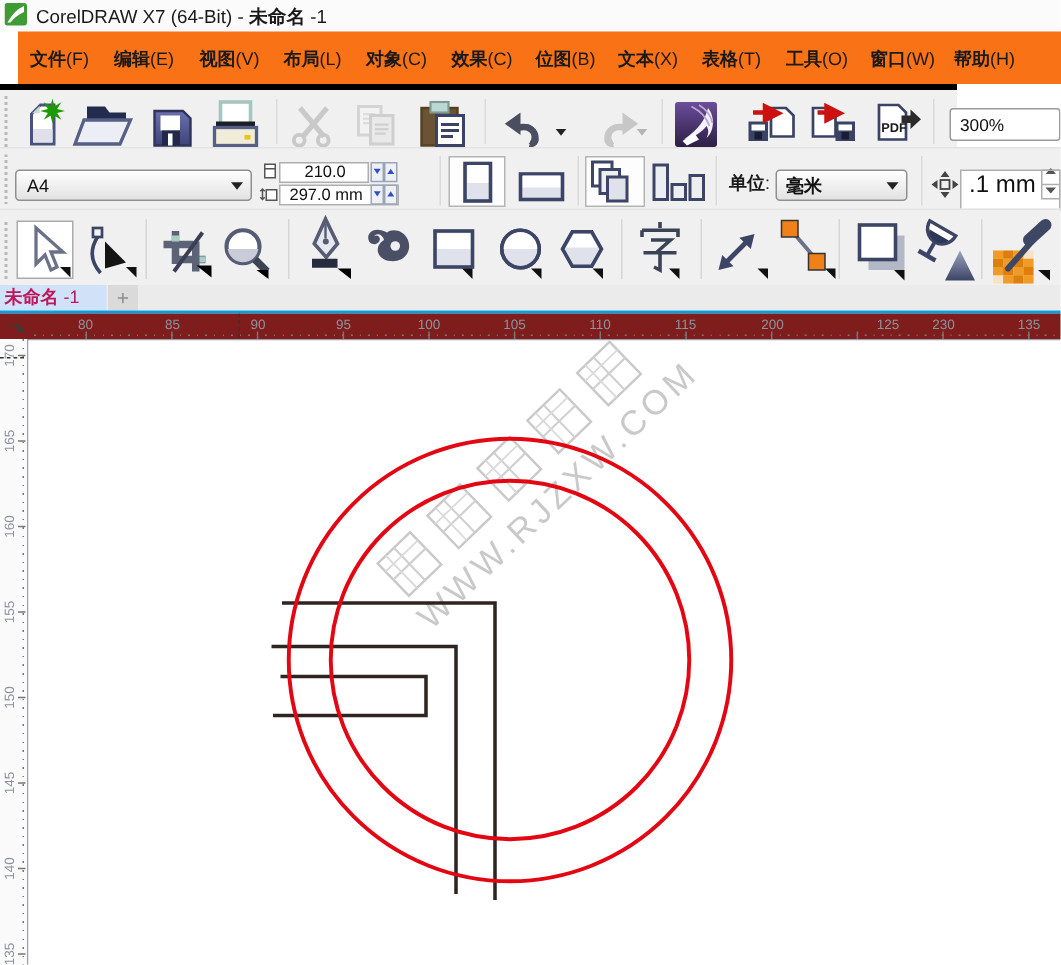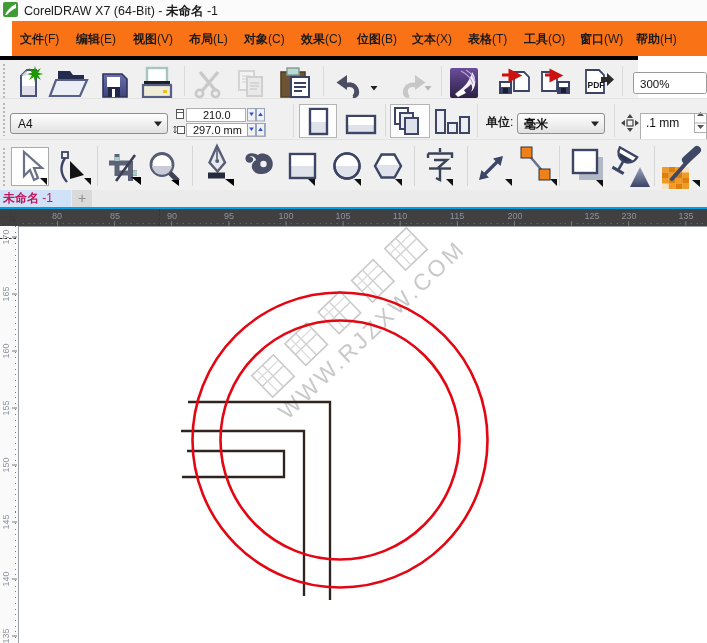--- a/index.html
+++ b/index.html
@@ -6,21 +6,21 @@
 #titlebar .t{position:absolute;left:24px;top:3px;font-size:12.5px;color:#1a1a1a}
 #menubar{position:absolute;left:12px;top:21px;width:707px;height:35px;background:#f97316}
 .mi{position:absolute;top:10px;font-size:12px;color:#1a1a1a;white-space:nowrap}
 #stdbar{position:absolute;left:0;top:56px;width:638px;height:42px;background:#f0f0f0;border-top:4px solid #000000}
 #propbar{position:absolute;left:0;top:98px;width:707px;height:41px;background:#f0f0f0;border-top:1px solid #e3e3e3}
 #toolbox{position:absolute;left:0;top:139px;width:707px;height:52px;background:#f0f0f0;border-top:1px solid #e3e3e3}
 #tabbar{position:absolute;left:0;top:190px;width:707px;height:17px;background:#ebebeb}
 #tab1{position:absolute;left:0;top:0;width:71px;height:17px;background:#cfe2f8;font-size:12px;color:#be185d;padding-left:3px;line-height:16px}
 #plus{position:absolute;left:72px;top:0;width:20px;height:17px;background:#dadada;color:#8e8e8e;font-size:14px;text-align:center;line-height:16px}
 #blueline{position:absolute;left:0;top:207px;width:707px;height:2px;background:#00a1e4}
-#hruler{position:absolute;left:0;top:209px;width:707px;height:17px;background:#404040}
+#hruler{position:absolute;left:0;top:209px;width:707px;height:17px;background:#7f1d1d}
 .rn{position:absolute;top:2px;font-size:9px;color:#8d939e;transform:translateX(-50%)}
 #hticks{position:absolute;left:22px;top:14px;width:685px;height:1px;background:repeating-linear-gradient(90deg,#777 0,#777 1px,transparent 1px,transparent 5.71px);background-position-x:0.7px}
 #vruler{position:absolute;left:0;top:226px;width:18px;height:417px;background:#fafafa}
 .vn{position:absolute;left:-3px;width:18px;text-align:center;font-size:9px;color:#8d939e;transform:rotate(-90deg)}
 #vticks{position:absolute;left:15px;top:0;width:1px;height:417px;background:repeating-linear-gradient(180deg,#777 0,#777 1px,transparent 1px,transparent 5.71px)}
 #canvbordH{position:absolute;left:18px;top:226px;width:689px;height:1px;background:#9aa0a6}
 #canvbordV{position:absolute;left:18px;top:226px;width:1px;height:417px;background:#9aa0a6}
 #canvas{position:absolute;left:19px;top:227px;width:688px;height:416px;background:#fff;overflow:hidden}
 .wl2{font-size:23px;letter-spacing:3px;color:#c9c9c9}
 .grip{position:absolute;width:2px;background:repeating-linear-gradient(180deg,#b9b9b9 0,#b9b9b9 2px,transparent 2px,transparent 4px)}
@@ -128,21 +128,21 @@
 <rect x="633.5" y="12.5" width="73" height="21" rx="2" fill="#fff" stroke="#9a9a9a"></rect>
 <text x="640" y="27.5" font-size="11.5" fill="#111" font-family="Liberation Sans">300%</text>
 </svg>
 </div>
 <div id="propbar">
 <div class="grip" style="left:3px;top:4px;height:33px"></div>
 <div class="cmb" style="left:10px;top:14px;width:158px;height:21px;line-height:20px;padding-left:7px">A4<span class="ar"></span></div>
 <div class="fld" style="left:186px;top:9px;width:60px;height:13.5px;line-height:12px;padding-left:16px">210.0 mm</div>
 <div class="fld" style="left:186px;top:24px;width:80px;height:13.5px;line-height:12px;padding-left:6px">297.0 mm</div>
 <div class="cmb" style="left:517px;top:14px;width:88px;height:21px;line-height:20px;padding-left:6px"><b>毫米</b><span class="ar"></span></div>
-<div class="fld" style="left:640px;top:14px;width:67px;height:28px;line-height:19px;padding-left:5px;font-size:12px">.1 mm</div>
+<div class="fld" style="left:640px;top:14px;width:67px;height:28px;line-height:19px;padding-left:5px;font-size:16px">.1 mm</div>
 <span style="position:absolute;left:486px;top:15px;font-size:12px;color:#1a1a1a"><b>单位</b>:</span>
 <svg width="707" height="41" style="left:0;top:0">
 <g stroke="#555" stroke-width="1" fill="none">
 <rect x="176.5" y="10.5" width="7" height="9" fill="#fff"></rect>
 <path d="M176.5,13.5 h7"></path>
 <rect x="177.5" y="127.5" width="7" height="7" fill="#fff" transform="translate(0,-100)"></rect>
 </g>
 <path d="M175,127 v7 M173.5,128.5 l1.5,-1.5 1.5,1.5 M173.5,132.5 l1.5,1.5 1.5,-1.5" stroke="#555" stroke-width="1" fill="none" transform="translate(0,-100)"></path>
 <g>
 <rect x="247.5" y="9.5" width="8" height="12.5" fill="#eef0f4" stroke="#9aa4b8"></rect>

